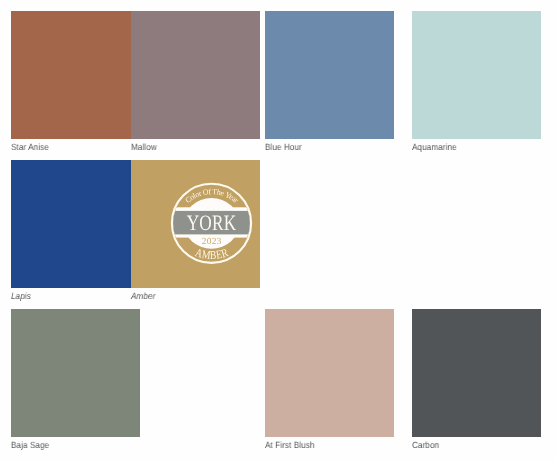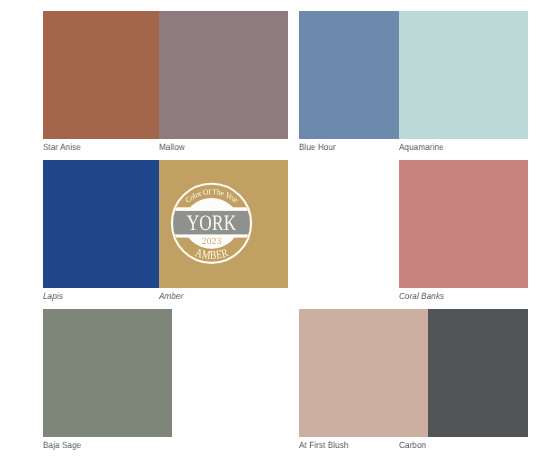--- a/index.html
+++ b/index.html
@@ -21,24 +21,24 @@
   #palette-grid {
     position: absolute;
     left: 0; top: 0;
     width: 556px; height: 460px;
   }
   .swatch-cell {
     position: absolute;
     width: 129px;
     height: 128px;
   }
-  .swatch-cell.col1 { left: 11px; margin-left: 32px;    }
-  .swatch-cell.col2 { left: 159px; padding-left: 40px; }
-  .swatch-cell.col3 { left: 299px; padding-left: 32px; }
-  .swatch-cell.col4 { left: 399px; }
+  .swatch-cell.col1 { left: 11px;    }
+  .swatch-cell.col2 { left: 131px; padding-left: 40px; }
+  .swatch-cell.col3 { left: 265px; padding-left: 32px; }
+  .swatch-cell.col4 { left: 412px; }
   .swatch-cell.row1 { top: 10.6px;  }
   .swatch-cell.row2 { top: 159.6px; font-style: italic; }
   .swatch-cell.row3 { top: 308.9px; }
 
   .swatch-chip {
     position: absolute;
     left: 0; top: 0;
     width: 129px;
     height: 128px;
     display: block;
@@ -118,24 +118,20 @@
     <div class="swatch-chip" style="background: rgb(32, 70, 140);"></div>
     <span class="swatch-label" style="color: rgb(85, 87, 90);">Lapis</span>
   </div>
 
   <div class="swatch-cell col2 row2">
     <div class="swatch-chip" style="background: rgb(192, 160, 99);"></div>
     <span class="swatch-label" style="color: rgb(85, 87, 90);">Amber</span>
   </div>
 
 
-  <div class="swatch-cell col4 row2">
-    <div class="swatch-chip" style="background: rgb(200, 130, 126);"></div>
-    <span class="swatch-label" style="color: rgb(85, 87, 90);">Coral Banks</span>
-  </div>
 
   <div class="swatch-cell col1 row3">
     <div class="swatch-chip" style="background: rgb(125, 134, 120);"></div>
     <span class="swatch-label" style="color: rgb(85, 87, 90);">Baja Sage</span>
   </div>
 
 
   <div class="swatch-cell col4 row3">
     <div class="swatch-chip" style="background: rgb(82, 85, 87);"></div>
     <span class="swatch-label" style="color: rgb(85, 87, 90);">Carbon</span>

